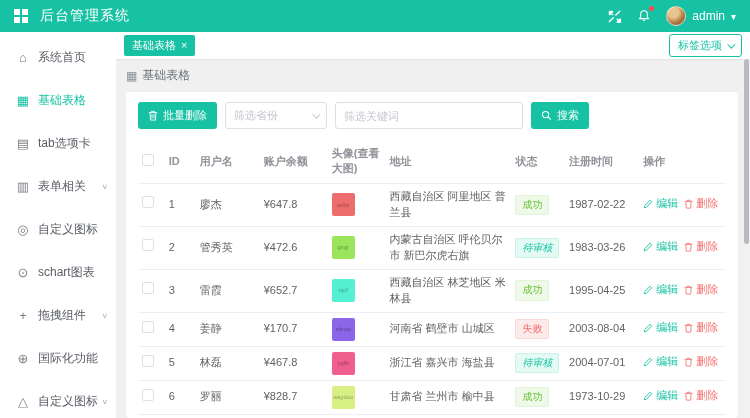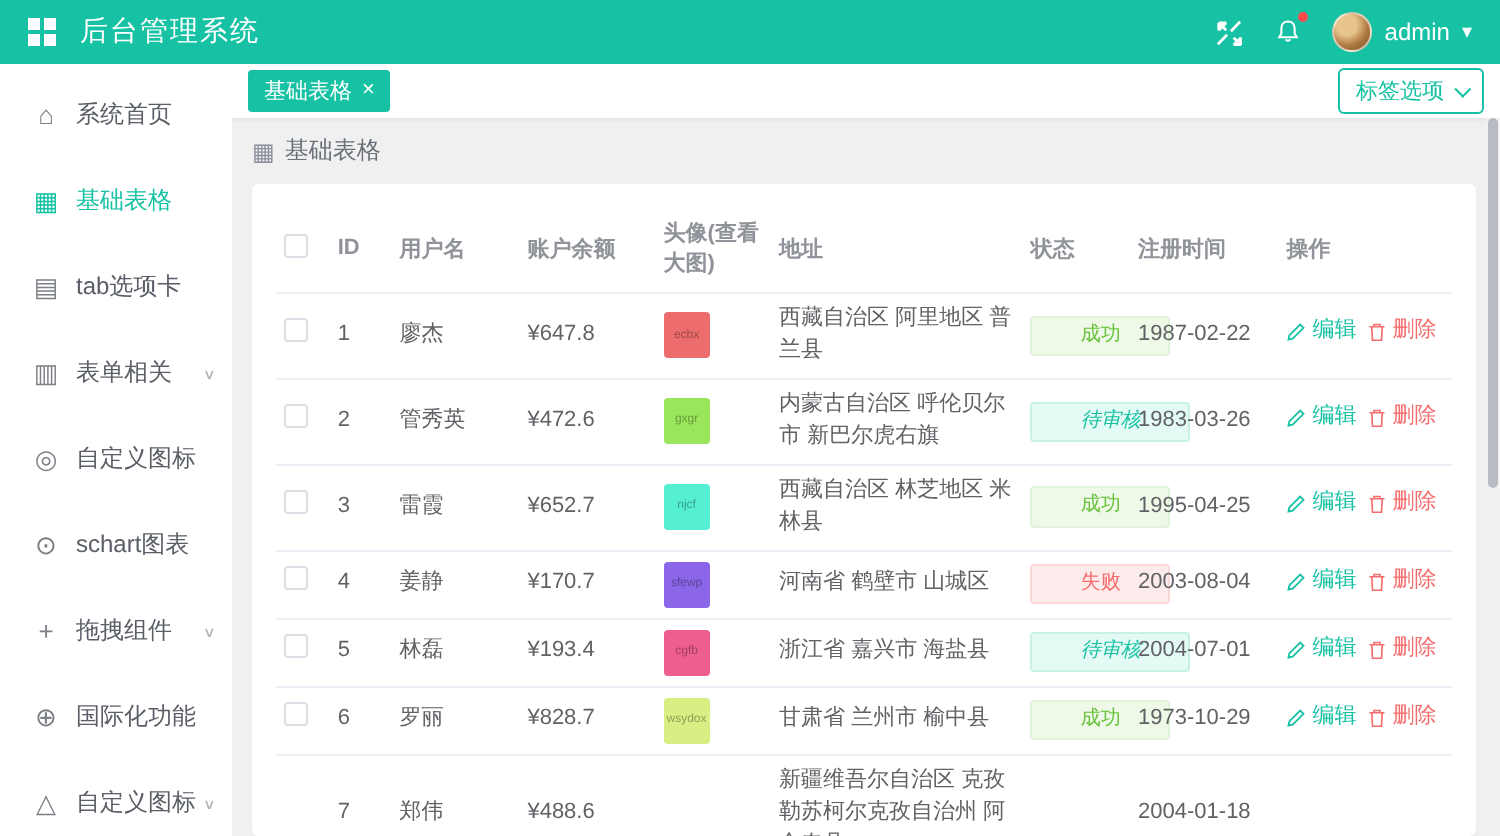--- a/index.html
+++ b/index.html
@@ -53,21 +53,21 @@
 
   
   table { width:100%; border-collapse:collapse; table-layout:fixed; flex:1; }
   th, td { text-align:left; padding:5px 4px; border-bottom:1px solid #ebeef5; font-size:11px; vertical-align:middle; }
   th { color:#909399; font-weight:bold; padding:7px 4px; }
   td { color:#606266; line-height:1.45; }
   .col-cb { width:26px; } .col-id { width:30px; } .col-name { width:62px; } .col-bal { width:66px; }
   .col-ava { width:56px; } .col-addr { width:122px; } .col-st { width:52px; } .col-date { width:72px; } .col-op { width:84px; }
   .cb { width:12px; height:12px; border:1px solid #dcdfe6; border-radius:2px; background:#fff; display:inline-block; cursor:pointer; }
   .avatar-box { width:23px; height:23px; border-radius:2px; display:inline-flex; align-items:center; justify-content:center; font-size:6px; color:rgba(0,0,0,.35); overflow:hidden; cursor:pointer; }
-  .badge { display:inline-block; font-size:10px; padding:2px 24px; border-radius:2px; white-space:nowrap; }
+  .badge { display:inline-block; font-size:10px; padding:2px 6px; border-radius:2px; white-space:nowrap; }
   .badge-success { background:#eef9e8; color:#67c23a; border:1px solid #e1f3d8; }
   .badge-pending { background:#e4faf4; color:#16c2a3; border:1px solid #c9f0e4;font-style:italic; }
   .badge-fail { background:#fdeaea; color:#f56c6c; border:1px solid #fbd8d8; }
   .op-link { display:inline-flex; align-items:center; gap:3px; font-size:11px; cursor:pointer; text-decoration:none; white-space:nowrap; }
   .op-edit { color:#16c2a3; margin-right:6px; }
   .op-del { color:#f56c6c; }
 
   
   .scrollbar { position:absolute; top:59px; right:0; width:7px; height:359px; background:#f1f1f1; z-index:40; }
   .scroll-thumb { position:absolute; top:0; left:1px; width:5px; height:185px; background:#b8bcc2; border-radius:3px; cursor:pointer; }
@@ -162,20 +162,40 @@
   </span>
 </div>
 
 <div class="content">
   <div class="breadcrumb">
     <span class="bc-ico">▦</span>
     <span>基础表格</span>
   </div>
 
   <div class="card">
+    <div class="toolbar">
+      <button class="btn btn-accent">
+        <svg width="10" height="11" viewBox="0 0 12 13">
+            <path d="M1 3 L11 3 M4 3 L4 1.5 L8 1.5 L8 3 M2.5 3 L3 12 L9 12 L9.5 3 M4.8 5 L4.8 10 M7.2 5 L7.2 10" stroke="#fff" stroke-width="1.1" fill="none"></path>
+          </svg>
+        <span>批量删除</span>
+      </button>
+      <div class="fake-select">
+        <span>筛选省份</span>
+        <span class="chev"></span>
+      </div>
+      <input class="kw-input" type="text" placeholder="筛选关键词" style="">
+      <button class="btn btn-accent">
+        <svg width="11" height="11" viewBox="0 0 12 12">
+            <circle cx="5" cy="5" r="3.4" stroke="#fff" stroke-width="1.2" fill="none"></circle>
+            <path d="M7.6 7.6 L10.6 10.6" stroke="#fff" stroke-width="1.2"></path>
+          </svg>
+        <span>搜索</span>
+      </button>
+    </div>
 
     <table>
       <thead>
         <tr>
           <th class="col-cb"><span class="cb"></span></th>
           <th class="col-id">ID</th>
           <th class="col-name">用户名</th>
           <th class="col-bal">账户余额</th>
           <th class="col-ava">头像(查看大图)</th>
           <th class="col-addr">地址</th>
@@ -242,21 +262,21 @@
             <td><a class="op-link op-edit"><svg width="10" height="10" viewBox="0 0 12 12">
                   <path d="M1.5 10.5 L2 8 L8.5 1.5 L10.5 3.5 L4 10 Z" fill="none" stroke="currentColor" stroke-width="1.1"></path>
                 </svg>编辑</a><a class="op-link op-del"><svg width="9" height="10" viewBox="0 0 12 13">
                   <path d="M1 3 L11 3 M4 3 L4 1.5 L8 1.5 L8 3 M2.5 3 L3 12 L9 12 L9.5 3" stroke="currentColor" stroke-width="1.1" fill="none"></path>
                 </svg>删除</a></td>
           </tr>
           <tr>
             <td><span class="cb"></span></td>
             <td>5</td>
             <td>林磊</td>
-            <td>¥193.4</td>
+            <td>¥467.8</td>
             <td><span class="avatar-box" style="background:#ee5f8e">cgfb</span></td>
             <td>浙江省 嘉兴市 海盐县</td>
             <td><span class="badge badge-pending">待审核</span></td>
             <td>2004-07-01</td>
             <td><a class="op-link op-edit"><svg width="10" height="10" viewBox="0 0 12 12">
                   <path d="M1.5 10.5 L2 8 L8.5 1.5 L10.5 3.5 L4 10 Z" fill="none" stroke="currentColor" stroke-width="1.1"></path>
                 </svg>编辑</a><a class="op-link op-del"><svg width="9" height="10" viewBox="0 0 12 13">
                   <path d="M1 3 L11 3 M4 3 L4 1.5 L8 1.5 L8 3 M2.5 3 L3 12 L9 12 L9.5 3" stroke="currentColor" stroke-width="1.1" fill="none"></path>
                 </svg>删除</a></td>
           </tr>

